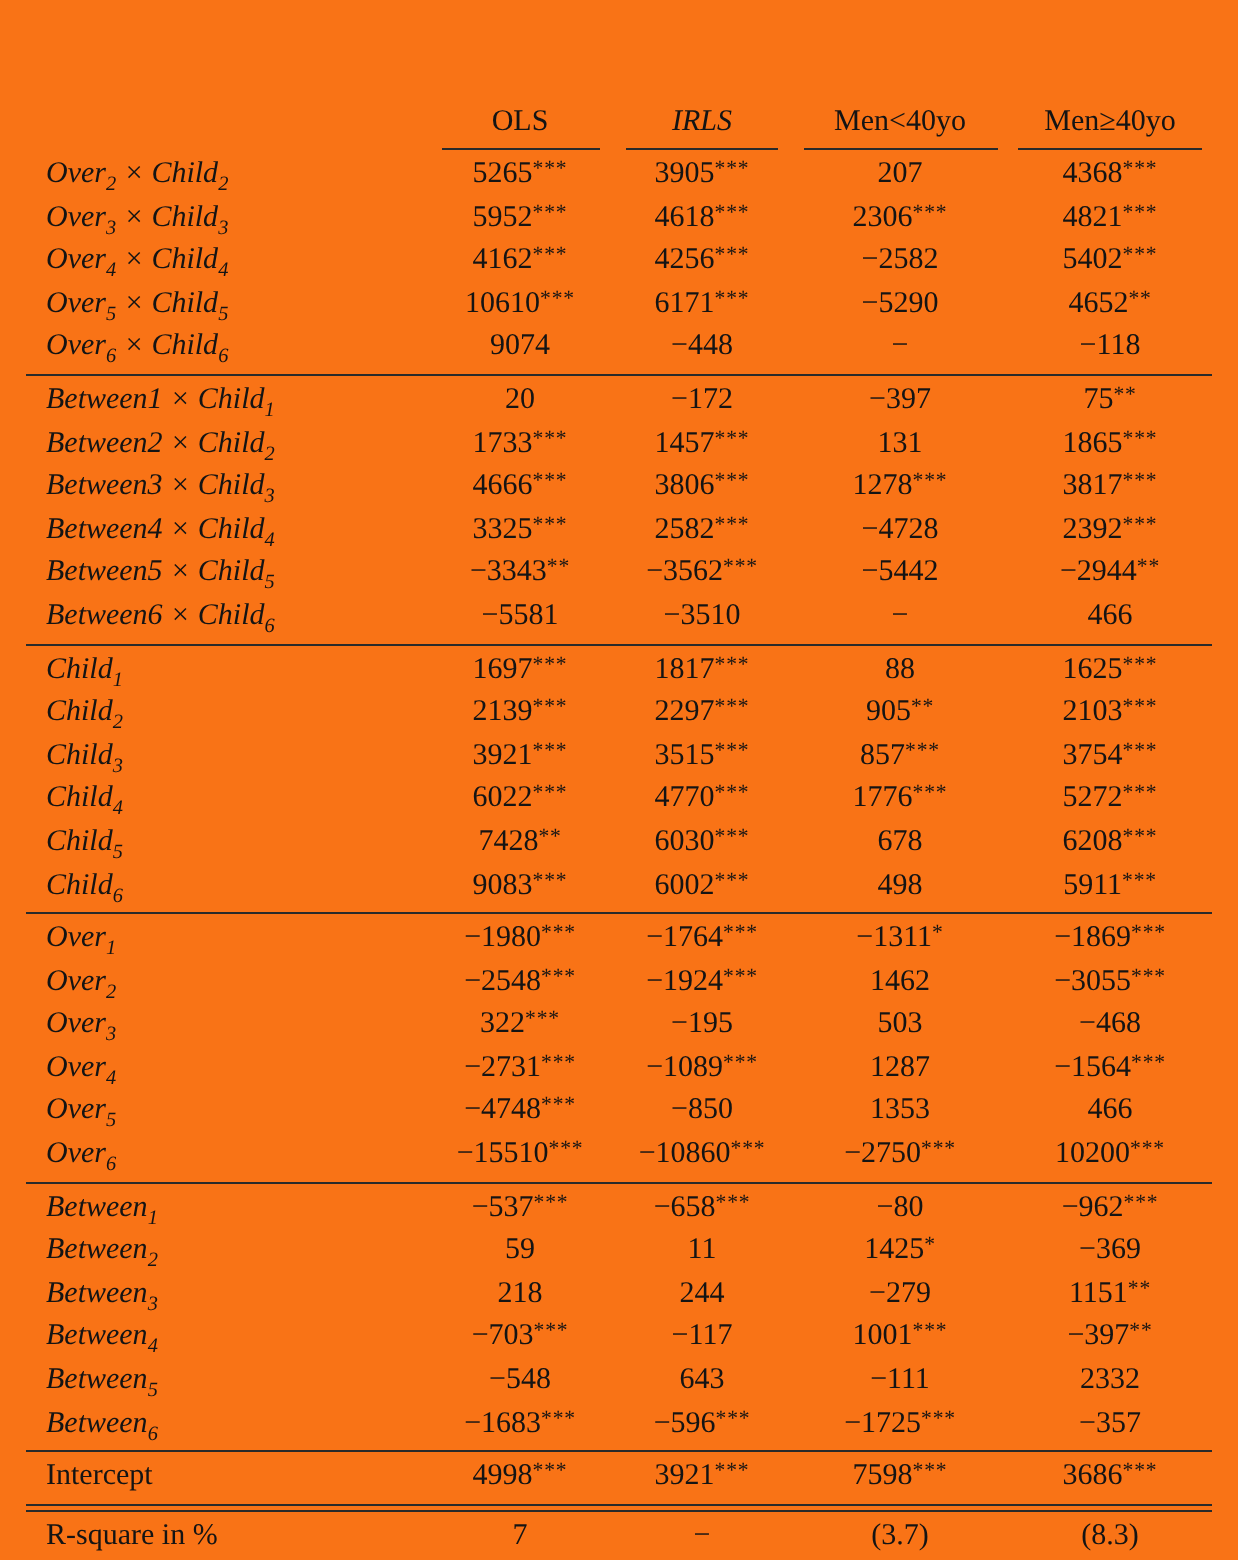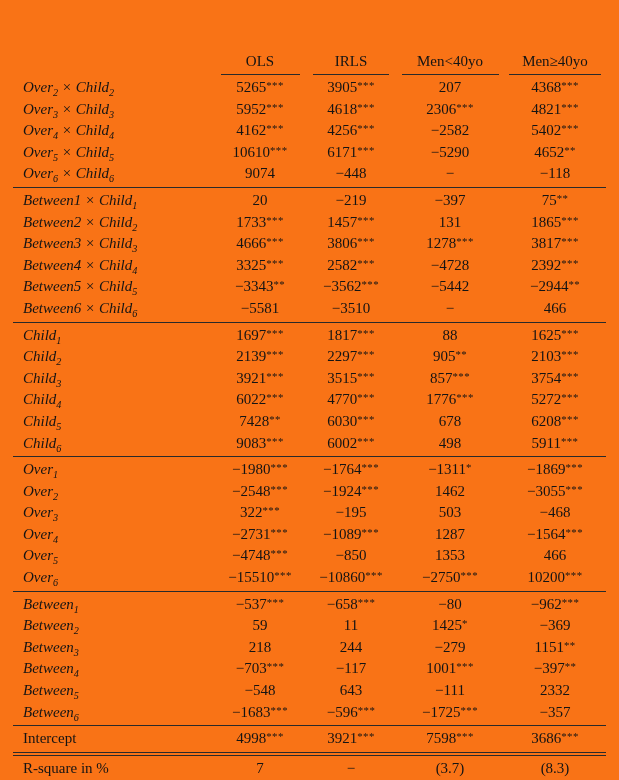--- a/index.html
+++ b/index.html
@@ -22,21 +22,21 @@
     font-weight: normal; text-align: center;
     padding: 0 0 0 0; vertical-align: bottom; line-height: 20px;
   }
   .cmid {
     display: inline-block;
     border-bottom: 1.4px solid #2a2a2a;
     padding: 0 8px 3px 8px;
     box-sizing: border-box;
   }
   th.h-ols .cmid  { min-width: 79px; }
-  th.h-irls .cmid { min-width: 76px; }
+  th.h-irls .cmid { min-width: 76px; font-style: italic; }
   th.h-m40a .cmid { min-width: 97px; }
   th.h-m40b .cmid { min-width: 92px; margin-top: 44px; }
   tbody { border-bottom: 1.6px solid #2a2a2a; }
   tbody.rule-double { border-bottom: 4px double #2a2a2a; }
   td { padding: 1px 2px; line-height: 19.6px; vertical-align: baseline; }
   td.lbl { text-align: left; padding-left: 10px; white-space: nowrap; }
   td.lbl.it { font-style: italic; }
   td.val { text-align: center; white-space: nowrap; }
   sub { font-size: 0.68em; line-height: 0; }
   .stars { font-size: 0.72em; vertical-align: 0.32em; letter-spacing: 0.4px; line-height: 0; }
@@ -106,21 +106,21 @@
           <td class="val">9074</td>
           <td class="val">−448</td>
           <td class="val">−</td>
           <td class="val">−118</td>
         </tr>
       </tbody>
       <tbody>
         <tr>
           <td class="lbl it">Between1 × Child<sub>1</sub></td>
           <td class="val">20</td>
-          <td class="val">−219</td>
+          <td class="val">−172</td>
           <td class="val">−397</td>
           <td class="val">75<span class="stars">**</span></td>
         </tr>
         <tr>
           <td class="lbl it">Between2 × Child<sub>2</sub></td>
           <td class="val">1733<span class="stars">***</span></td>
           <td class="val">1457<span class="stars">***</span></td>
           <td class="val">131</td>
           <td class="val">1865<span class="stars">***</span></td>
         </tr>

